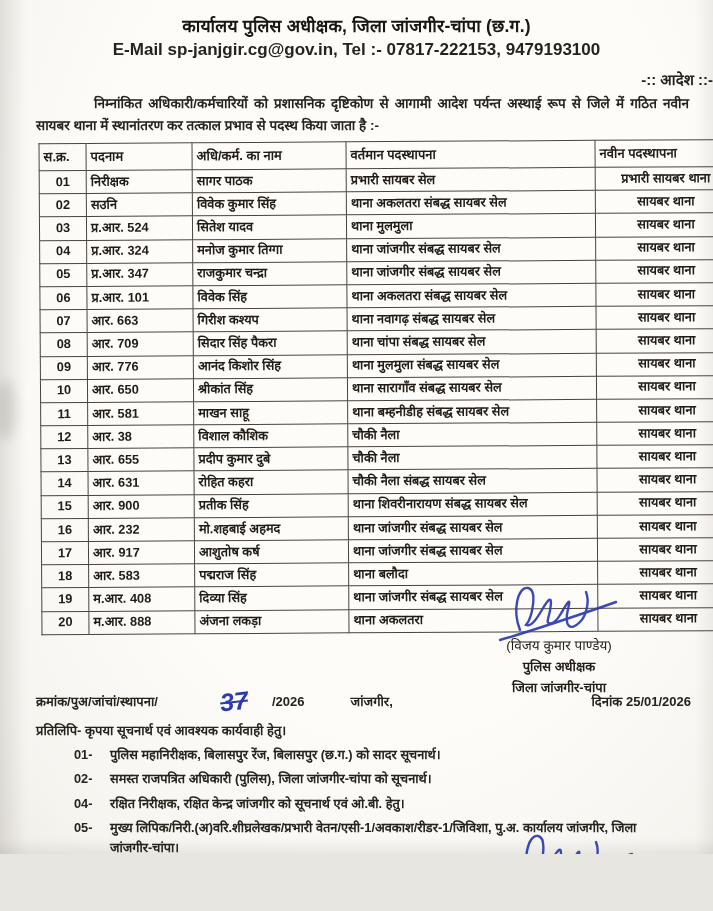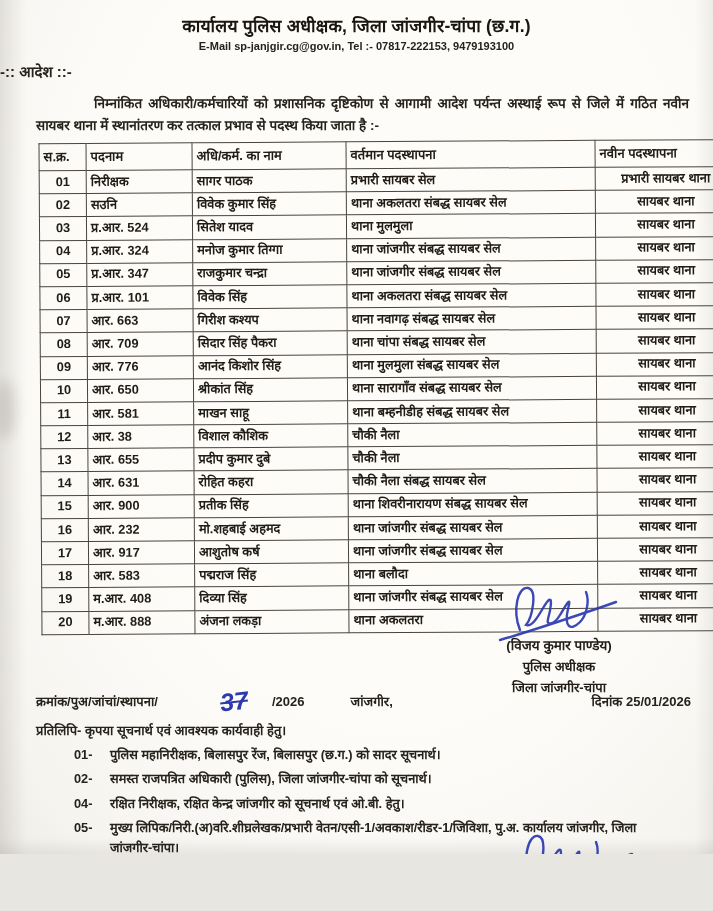--- a/index.html
+++ b/index.html
@@ -22,27 +22,27 @@
   .smudge{position:absolute;left:-6px;top:380px;width:22px;height:60px;border-radius:50%;
     background:rgba(100,95,88,.18);filter:blur(6px);pointer-events:none;}
 
   .doc{position:relative;padding-top:13px;}
 
   .office-title{
     text-align:center;font-size:17.5px;font-weight:700;letter-spacing:.2px;
     color:#191510;
   }
   .contact-line{
-    text-align:center;font-size:11px;font-weight:600;margin-top:3px;color:#26221c;
+    text-align:center;font-size:17px;font-weight:600;margin-top:3px;color:#26221c;
   }
   .order-heading{
-    text-align:left;font-size:15px;font-weight:700;margin-top:9px;color:#26221c;
+    text-align:right;font-size:15px;font-weight:700;margin-top:9px;color:#26221c;padding-left:12px;
   }
   .intro{
-    margin:12px 24px 0 36px;
+    margin:4px 24px 0 36px;
     font-size:13.5px;font-weight:600;line-height:1.6;
     text-align:justify;text-indent:58px;color:#26221c;
   }
 
   .table-wrap{margin:7px 0 0 40px;transform:rotate(-0.35deg);transform-origin:40px 50%;}
   table.transfer{
     border-collapse:collapse;width:652px;table-layout:fixed;
     font-size:12.8px;font-weight:700;color:#211c15;
   }
   table.transfer th, table.transfer td{
@@ -53,21 +53,21 @@
   table.transfer th{font-size:13px;text-align:left;height:24px;}
   th.w0{width:38px;} th.w1{width:97px;} th.w2{width:145px;} th.w3{width:240px;} th.w4{width:132px;}
   td.c0{text-align:center;margin-top:22px;}
   td.c4{text-align:center;}
   th.w0, th.w4{text-align:center;}
 
   .sig-block{
     position:absolute;top:578px;right:44px;width:220px;text-align:center;
   }
   .sig-block svg{display:block;margin:0 auto -8px auto;}
-  .sig-name{font-size:13.5px;font-weight:700;color:#221d16;}
+  .sig-name{font-size:13.5px;font-weight:400;color:#221d16;}
   .sig-line{font-size:13px;font-weight:700;color:#221d16;margin-top:3px;}
 
   .ref-line{
     display:flex;align-items:center;
     margin:52px 22px 0 36px;
     font-size:13px;font-weight:700;color:#26221c;
   }
   .hand-number{
     font-size:25px;font-weight:700;font-style:italic;
     color:var(--ink,#2b3ab0);

